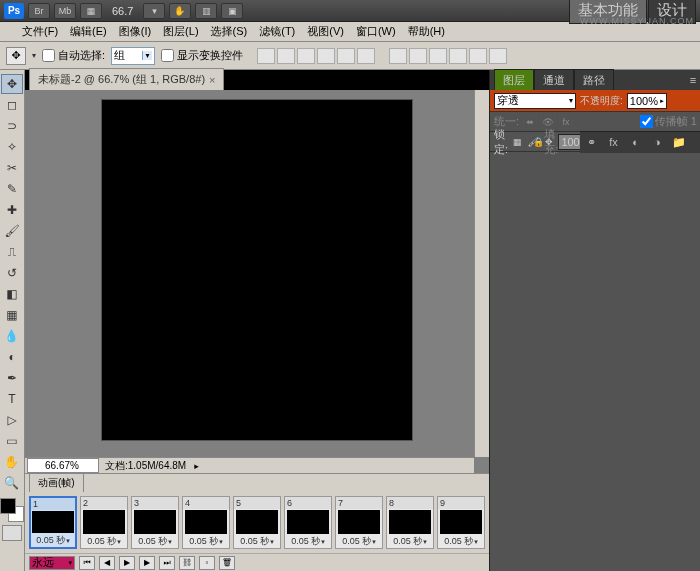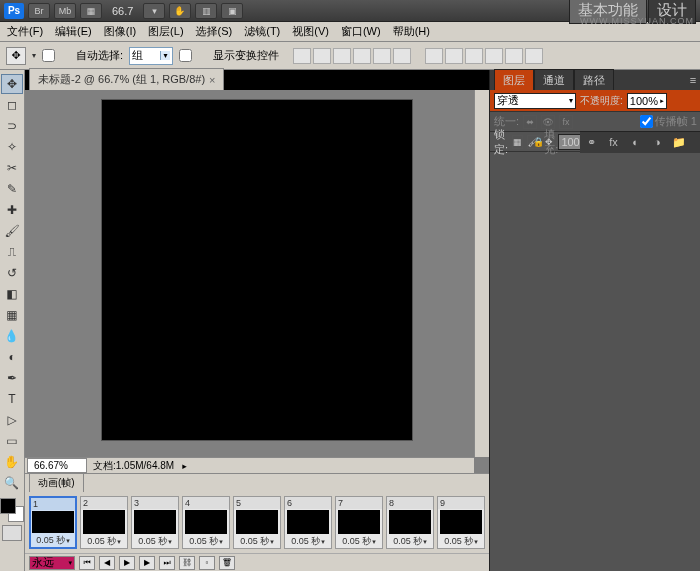--- a/index.html
+++ b/index.html
@@ -5,64 +5,64 @@
 *{margin:0;padding:0;box-sizing:border-box;font-family:"SimSun",Arial,sans-serif;font-size:11px;user-select:none}
 body{width:700px;height:571px;background:#535353;overflow:hidden;position:relative}
 .topbar{height:22px;background:linear-gradient(#545454,#3a3a3a);display:flex;align-items:center;padding:0 4px;gap:4px;border-bottom:1px solid #222}
 .ps-logo{width:20px;height:16px;background:#1473e6;color:#fff;font-weight:bold;font-size:10px;display:flex;align-items:center;justify-content:center;border-radius:2px}
 .top-btn{width:22px;height:16px;background:#5a5a5a;border:1px solid #333;border-radius:2px;color:#ccc;display:flex;align-items:center;justify-content:center;font-size:9px}
 .zoom-top{color:#ddd;padding:0 6px}
 .workspace-tabs{margin-left:auto;display:flex;gap:1px}
 .ws-tab{padding:3px 8px;background:#3a3a3a;color:#ccc;border:1px solid #222;font-size:15px}
 .ws-tab.active{background:#6a6a6a}
 .watermark{position:absolute;right:6px;top:16px;color:#888;font-size:9px;letter-spacing:1px}
-.menubar{height:20px;background:#d4d0c8;display:flex;align-items:center;padding:0 1px;border-bottom:1px solid #888}
+.menubar{height:20px;background:#d4d0c8;display:flex;align-items:center;padding:0 16px;border-bottom:1px solid #888}
 .menu-item{padding:2px 6px;color:#000;cursor:default}
 .optbar{height:28px;background:#d4d0c8;display:flex;align-items:center;padding:0 6px;gap:6px;border-bottom:1px solid #888}
 .opt-tool{width:20px;height:18px;border:1px solid #888;background:#e8e8e8;display:flex;align-items:center;justify-content:center}
-.opt-check{display:flex;align-items:center;gap:21px;color:#000}
+.opt-check{display:flex;align-items:center;gap:3px;color:#000}
 .opt-select{width:44px;height:18px;background:#fff;border:1px solid #7b9ebd;display:flex;align-items:center;padding:0 2px;justify-content:space-between}
 .opt-drop{width:10px;background:#dbeaf9;text-align:center;font-size:8px;border-left:1px solid #7b9ebd}
 .opt-icons{display:flex;gap:2px;margin-left:8px}
 .opt-icon{width:18px;height:16px;border:1px solid #aaa;background:#e4e4e4}
 .main-area{display:flex;height:calc(571px - 22px - 20px - 28px)}
 .toolbox{width:30px;background:#d4d0c8;border-right:1px solid #888;display:flex;flex-direction:column;align-items:center;padding-top:4px;gap:1px}
 .tool{width:22px;height:20px;display:flex;align-items:center;justify-content:center;color:#333;cursor:pointer;font-size:12px;border:1px solid transparent}
 .tool.sel{background:#b8c8d8;border:1px solid #6080a0}
 .color-sw{width:24px;height:24px;position:relative;margin-top:4px}
 .sw-fg{width:16px;height:16px;background:#000;border:1px solid #888;position:absolute;top:0;left:0}
 .sw-bg{width:16px;height:16px;background:#fff;border:1px solid #888;position:absolute;bottom:0;right:0}
 .qm{width:20px;height:16px;background:#ddd;border:1px solid #888;margin-top:2px}
 .center{flex:1;display:flex;flex-direction:column;background:#808080}
 .doc-tab-row{height:20px;background:#000000;display:flex;align-items:flex-end;padding-left:4px}
 .doc-tab{background:#d4d0c8;padding:3px 8px;border:1px solid #888;border-bottom:none;font-size:10px;color:#333;display:flex;align-items:center;gap:4px}
 .doc-close{color:#666;cursor:pointer}
 .canvas-wrap{flex:1;background:#808080;display:flex;align-items:flex-start;justify-content:center;padding:10px;overflow:hidden;position:relative}
 .canvas{width:310px;height:340px;background:#000;box-shadow:0 0 0 1px #555}
 .canvas-scroll{position:absolute;right:0;top:0;bottom:16px;width:15px;background:#d4d0c8;border-left:1px solid #888}
 .canvas-scroll-h{position:absolute;left:0;right:15px;bottom:0;height:16px;background:#d4d0c8;border-top:1px solid #888;display:flex;align-items:center}
-.status-zoom{width:60px;background:#fff;border:1px solid #888;padding:1px 6px;font-size:10px;margin-left:2px}
+.status-zoom{width:72px;background:#fff;border:1px solid #888;padding:1px 17px;font-size:10px;margin-left:2px}
 .status-doc{padding:8px 6px;font-size:10px;color:#000}
 .anim-panel{height:98px;background:#d4d0c8;border-top:1px solid #888;display:flex;flex-direction:column}
 .anim-tabs{height:18px;display:flex;align-items:flex-end;padding-left:4px}
 .anim-tab{background:#d4d0c8;padding:2px 8px;border:1px solid #888;border-bottom:none;font-size:10px}
 .frames{flex:1;display:flex;padding:4px;gap:3px;overflow:hidden}
 .frame{width:48px;display:flex;flex-direction:column;align-items:center;border:1px solid #999;background:#e8e8e8}
 .frame.sel{border:2px solid #3874d6;background:#d0e0f4}
 .frame-num{width:100%;font-size:9px;padding:1px 2px;color:#333;background:#ddd}
 .frame.sel .frame-num{background:#c0d4ec}
 .frame-thumb{width:42px;height:38px;background:#000;margin:1px}
 .frame-time{font-size:9px;color:#333;display:flex;align-items:center;gap:1px}
 .anim-ctrl{height:18px;background:#d4d0c8;border-top:1px solid #aaa;display:flex;align-items:center;padding:0 4px;gap:4px}
 .loop-sel{width:46px;height:14px;background:#be185d;border:1px solid #888;font-size:9px;padding:0 2px;display:flex;justify-content:space-between;align-items:center}
 .pb-btn{width:16px;height:14px;border:1px solid #888;background:#e4e4e4;display:flex;align-items:center;justify-content:center;font-size:8px}
 .right-panels{width:212px;background:#535353;border-left:1px solid #222;display:flex;flex-direction:column}
 .panel-tabs{height:20px;background:#3a3a3a;display:flex;align-items:center;padding-left:4px;gap:0}
 .ptab{padding:3px 8px;color:#ccc;font-size:11px;border:1px solid #222;background:#3a3a3a}
-.ptab.active{background:#c2410c;border-bottom-color:#535353}
+.ptab.active{background:#4d7c0f;border-bottom-color:#535353}
 .ptab-menu{margin-left:auto;width:16px;color:#ccc;text-align:center}
 .panel-opts{height:22px;background:#c2410c;border-bottom:1px solid #333;display:flex;align-items:center;padding:0 4px;gap:4px}
 .blend-sel{width:82px;height:16px;background:#fff;border:1px solid #222;font-size:10px;padding:0 2px;display:flex;justify-content:space-between;align-items:center}
 .opac-lbl{color:#ccc;font-size:10px}
 .opac-val{width:40px;height:16px;background:#fff;border:1px solid #222;font-size:10px;padding:0 2px;display:flex;justify-content:space-between;align-items:center}
 .panel-row2{height:20px;background:#535353;border-bottom:1px solid #333;display:flex;align-items:center;padding:0 4px;gap:4px;color:#888;font-size:10px}
 .lock-row{height:20px;background:#535353;border-bottom:1px solid #333;display:flex;align-items:center;padding:0 4px;gap:4px;color:#ccc;font-size:10px}
 .lock-icon{width:14px;height:14px;border:1px solid #555;display:flex;align-items:center;justify-content:center;font-size:9px}
 .fill-lbl{margin-left:auto;color:#888}
 .layers{flex:1;background:#6a6a6a;overflow:auto}

